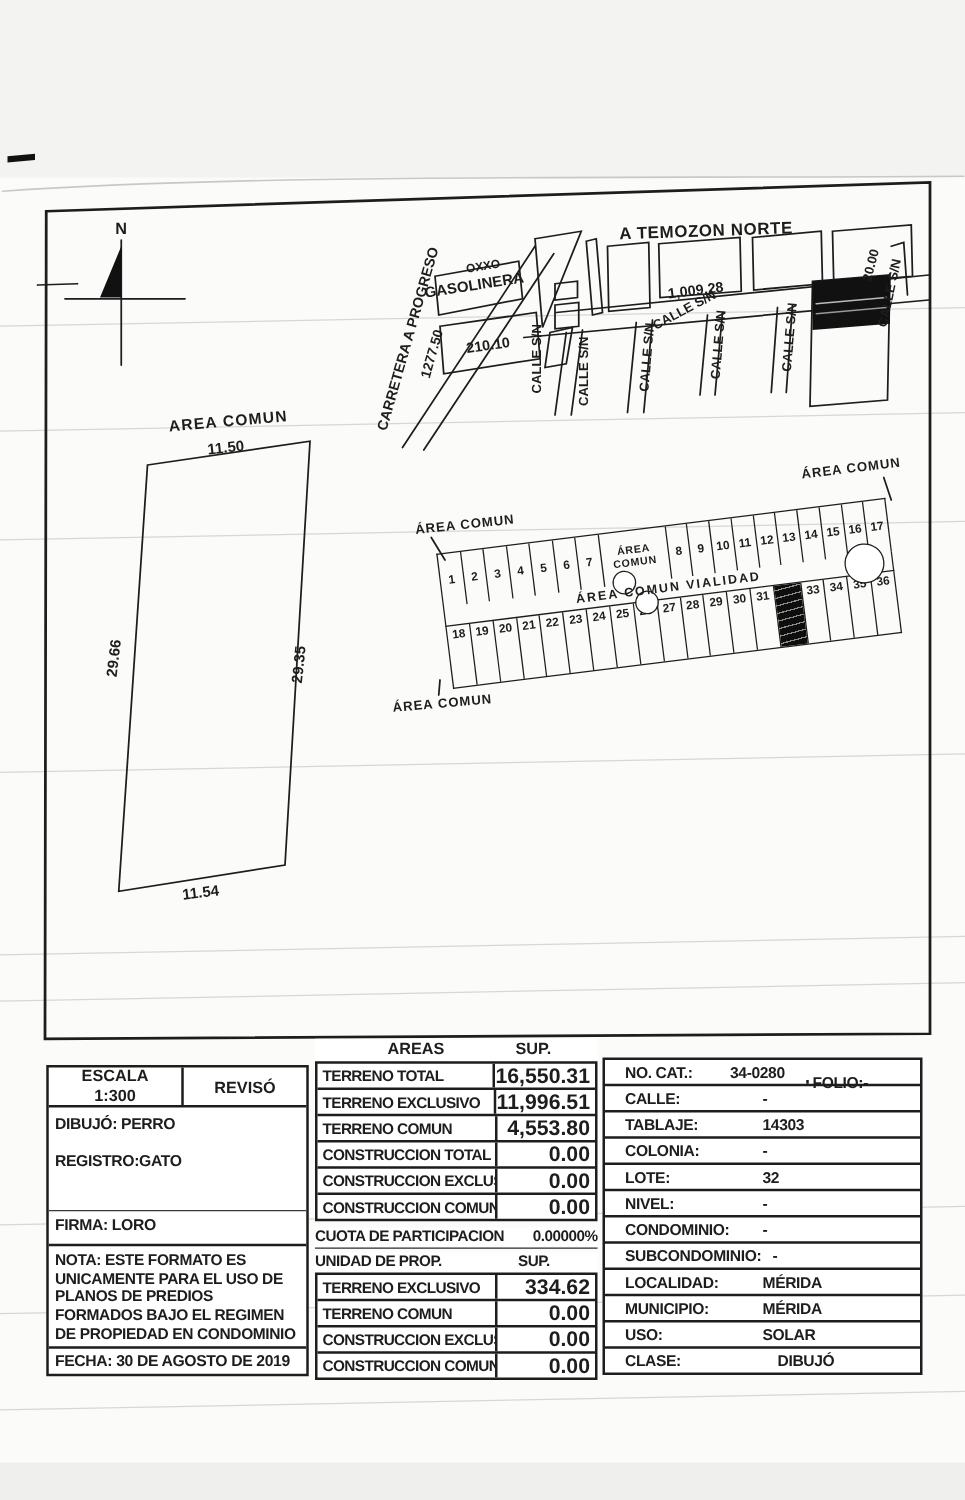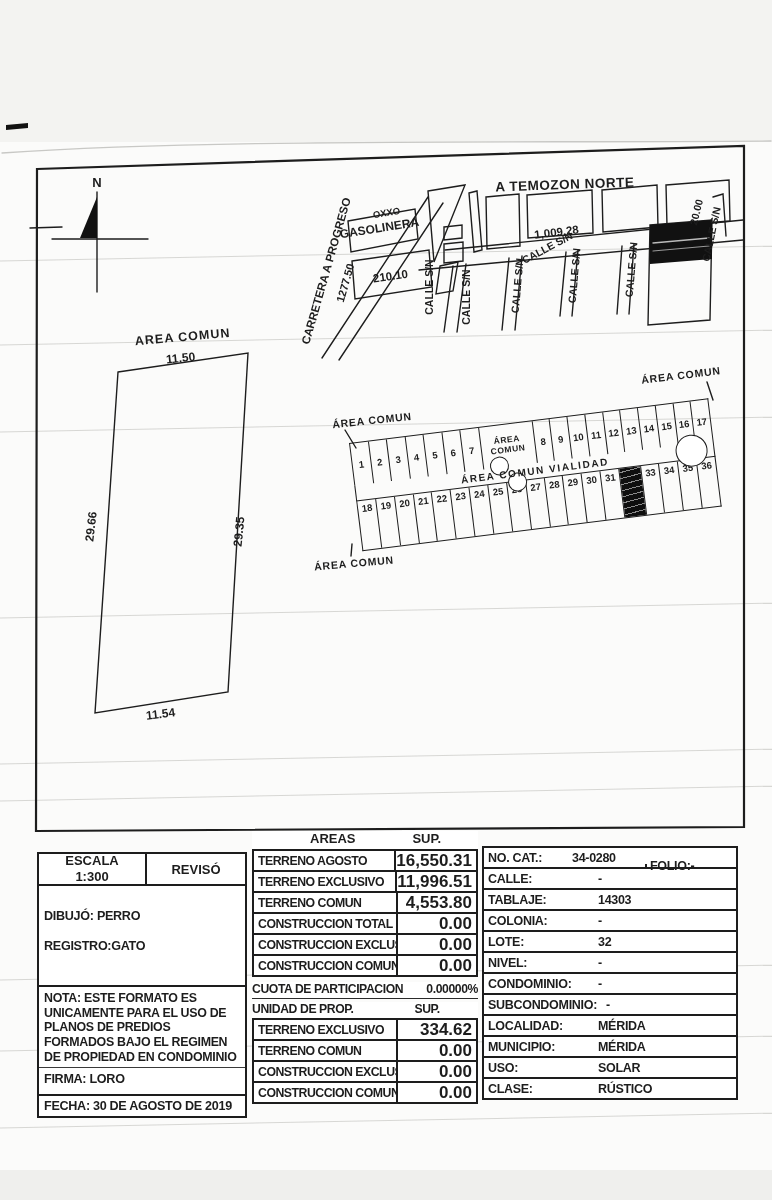--- a/index.html
+++ b/index.html
@@ -25,38 +25,38 @@
   .bulge{position:absolute;background:#fff;border:1.5px solid #1d1d1d;border-radius:50%;z-index:3;}
   .culdesac{width:30px;height:30px;left:322px;top:-9px;}
   .bump1{width:17px;height:17px;left:136px;top:-11px;}
   .bump2{width:17px;height:17px;left:152px;top:7px;}
   .ac-label{position:absolute;font-size:10.5px;font-weight:700;letter-spacing:.8px;white-space:nowrap;z-index:2;}
   .titleblock{position:absolute;left:37px;top:852px;width:210px;box-sizing:border-box;border:2px solid #1d1d1d;background:#fff;z-index:2;}
   .tb-row1{display:flex;height:30px;}
   .tb-escala{flex:0 0 106px;border-right:2px solid #1d1d1d;display:flex;flex-direction:column;align-items:center;justify-content:center;font-size:13px;font-weight:700;line-height:1.25;}
   .tb-reviso{flex:1;display:flex;align-items:center;justify-content:center;font-size:13px;font-weight:700;}
   .tb-cell{border-top:2px solid #1d1d1d;padding:4px 5px;font-size:12.6px;font-weight:700;letter-spacing:-.3px;}
-  .tb-drawn{height:72px;padding-top:23px;}
+  .tb-drawn{height:72px;padding-top:6px;}
   .tb-drawn .l2{margin-top:16px;}
   .tb-firma{height:18px;border-top:1.5px solid #3a3a3a;}
   .tb-nota{height:72px;line-height:1.18;font-size:12.4px;}
   .tb-fecha{height:13px;padding-top:3px;}
   .areas{position:absolute;left:252px;width:226px;background:#fff;z-index:2;box-sizing:border-box;}
   .areas-head{top:831px;display:flex;justify-content:space-between;padding:0 10px 0 58px;font-size:13px;font-weight:700;}
   .areas-tbl{border:2px solid #1d1d1d;}
   .a-row{display:flex;height:19px;border-bottom:2px solid #1d1d1d;align-items:center;}
   .a-row:last-child{border-bottom:none;}
   .a-label{flex:1;padding-left:4px;font-size:12.3px;font-weight:700;letter-spacing:-.5px;white-space:nowrap;overflow:hidden;}
   .a-val{flex:0 0 74px;border-left:2px solid #1d1d1d;text-align:right;padding-right:4px;font-size:17px;font-weight:700;align-self:stretch;display:flex;align-items:center;justify-content:flex-end;}
   .cuota{top:982px;display:flex;justify-content:space-between;align-items:flex-end;font-size:12.2px;font-weight:700;letter-spacing:-.4px;border-bottom:1.6px solid #2a2a2a;padding-bottom:2px;}
   .unidad{top:1002px;display:flex;justify-content:space-between;font-size:12.2px;font-weight:700;letter-spacing:-.4px;padding-right:14px;}
   .cadastre{position:absolute;left:482px;top:846px;width:256px;box-sizing:border-box;border:2px solid #1d1d1d;background:#fff;z-index:2;}
   .c-row{display:flex;height:19px;border-bottom:2px solid #1d1d1d;align-items:center;font-size:12.5px;font-weight:700;letter-spacing:-.3px;}
-  .c-row:last-child{border-bottom:none;}
-  .c-label{flex:0 0 110px;padding-left:4px;white-space:nowrap;}
+  .c-row:last-child{border-bottom:none;gap:12px;}
+  .c-label{flex:0 0 110px;padding-left:16px;white-space:nowrap;}
   .c-val{flex:1;white-space:nowrap;}
   .c-folio{flex:0 0 86px;border-left:2px solid #1d1d1d;padding-left:3px;align-self:stretch;display:flex;align-items:center;margin-top:16px;}
   svg text{font-family:"Liberation Sans",sans-serif;fill:#1d1d1d;font-weight:700;}
 </style>
 </head>
 <body>
 
 <div class="strip-top"></div>
 <div class="strip-bottom"></div>
 
@@ -286,32 +286,32 @@
     <div class="tb-escala">
       <span>ESCALA</span>
       <span>1:300</span>
     </div>
     <div class="tb-reviso">REVISÓ</div>
   </div>
   <div class="tb-cell tb-drawn">
     <div>DIBUJÓ: PERRO</div>
     <div class="l2">REGISTRO:GATO</div>
   </div>
+  <div class="tb-cell tb-firma">FIRMA: LORO</div>
   <div class="tb-cell tb-nota">NOTA: ESTE FORMATO ES UNICAMENTE PARA EL USO DE PLANOS DE PREDIOS FORMADOS BAJO EL REGIMEN DE PROPIEDAD EN CONDOMINIO</div>
-  <div class="tb-cell tb-firma">FIRMA: LORO</div>
   <div class="tb-cell tb-fecha">FECHA: 30 DE AGOSTO DE 2019</div>
 </div>
 
 <div class="areas areas-head">
   <span>AREAS TOTALES</span>
   <span>SUP. (M2)</span>
 </div>
 <div class="areas areas-tbl" style="top:849px;">
   <div class="a-row">
-      <div class="a-label">TERRENO AGOSTO</div>
+      <div class="a-label">TERRENO TOTAL</div>
       <div class="a-val">16,550.31</div>
     </div>
   <div class="a-row">
       <div class="a-label">TERRENO EXCLUSIVO</div>
       <div class="a-val">11,996.51</div>
     </div>
   <div class="a-row">
       <div class="a-label">TERRENO COMUN</div>
       <div class="a-val">4,553.80</div>
     </div>
@@ -396,15 +396,15 @@
   <div class="c-row">
       <div class="c-label">MUNICIPIO:</div>
       <div class="c-val">MÉRIDA</div>
     </div>
   <div class="c-row">
       <div class="c-label">USO:</div>
       <div class="c-val">SOLAR</div>
     </div>
   <div class="c-row">
       <div class="c-label">CLASE:</div>
-      <div class="c-val">RÚSTICO</div>
+      <div class="c-val">DIBUJÓ</div>
     </div>
 </div>
 
 </body></html>

